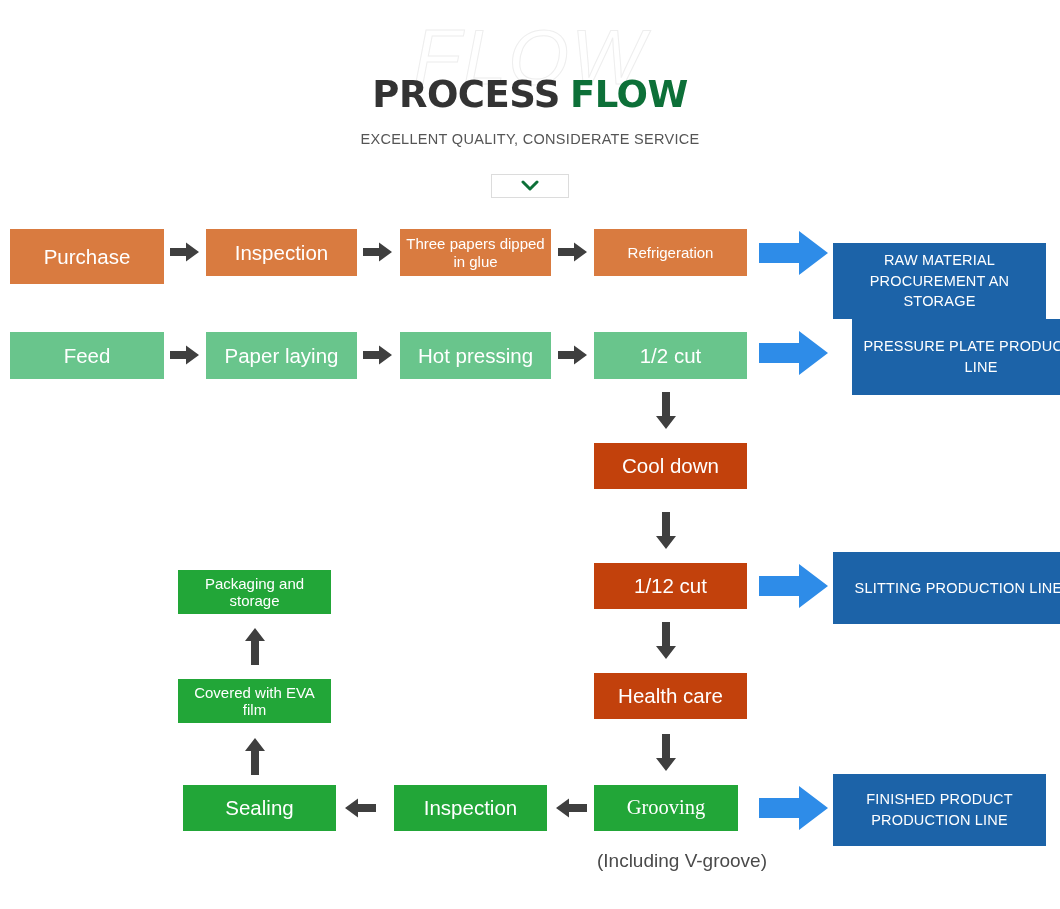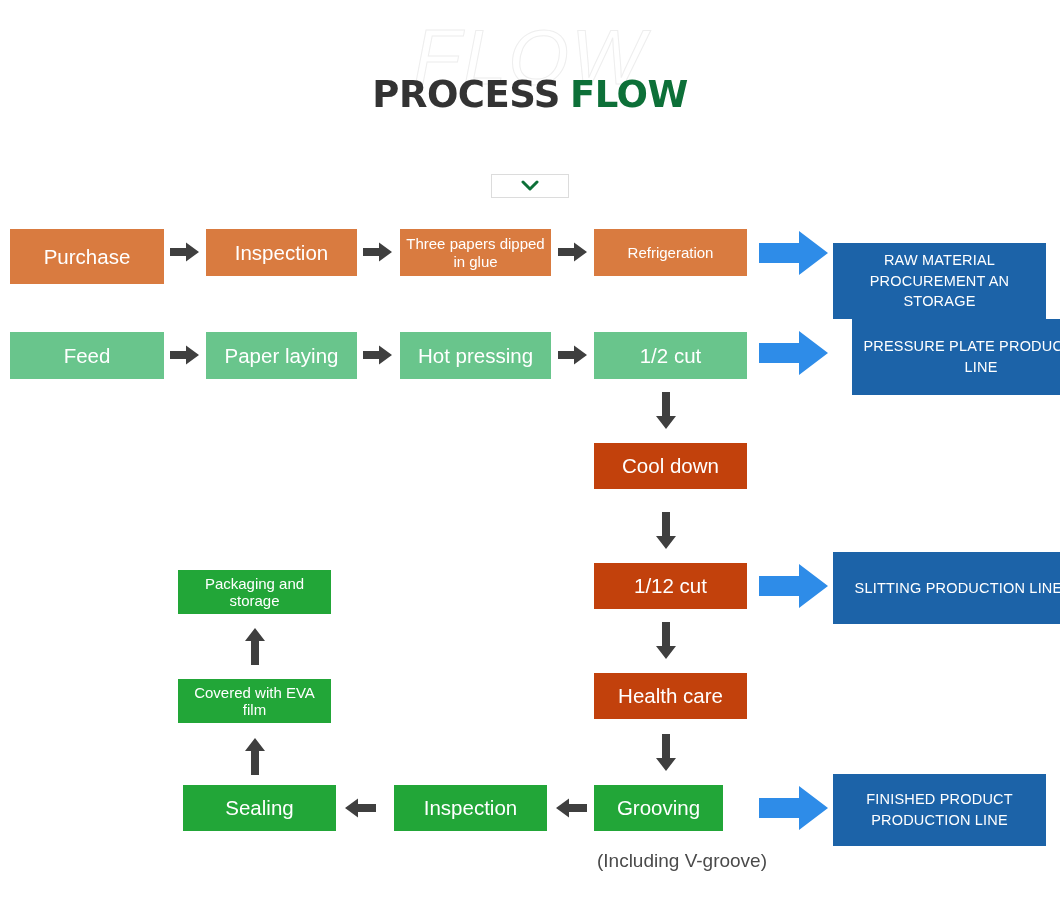--- a/index.html
+++ b/index.html
@@ -125,20 +125,21 @@
   }
 </style>
 </head>
 <body>
 
 <div id="header">
   <div id="ghost-title">FLOW</div>
   <div id="main-title">
     <span class="word-a">PROCESS</span><span class="word-b">FLOW</span>
   </div>
+  <div id="subtitle">EXCELLENT QUALITY, CONSIDERATE SERVICE</div>
   <div id="chev-box">
     <span>
       <svg width="18" height="12" viewBox="0 0 18 12">
           <path d="M2 2 L9 9 L16 2" stroke="#0d7038" stroke-width="3" fill="none" stroke-linecap="round" stroke-linejoin="round"></path>
         </svg>
     </span>
   </div>
 </div>
 
 <div class="node orange fs20" style="left:10px; top:229px; width:154px; height:55px;">
@@ -245,21 +246,21 @@
 </div>
 <div class="node blue fs20" style="left:594px; top:673px; width:153px; height:46px;">
   <span>Health care</span>
 </div>
 <div class="arrow" style="left:655px; top:734px;">
   <svg width="22" height="38" viewBox="0 0 22 38">
       <path d="M7 0 H15 V24 H21 L11 37 L1 24 H7 Z" fill="#3f3f3f"></path>
     </svg>
 </div>
 
-<div class="node brightgreen fs20" style="left:594px; top:785px; width:129px; height:46px;">
+<div class="node brightgreen fs20" style="left:594px; top:785px; width:144px; height:46px;font-family:Liberation Serif, serif;">
   <span>Grooving</span>
 </div>
 <div class="arrow" style="left:759px; top:785px;">
   <svg width="70" height="46" viewBox="0 0 70 46">
       <path d="M0 13 H40 V1 L69 23 L40 45 V33 H0 Z" fill="#2e8ce8"></path>
     </svg>
 </div>
 <div class="node banner" style="left:833px; top:774px; width:213px; height:72px;">
   <span>FINISHED PRODUCT PRODUCTION LINE</span>
 </div>

